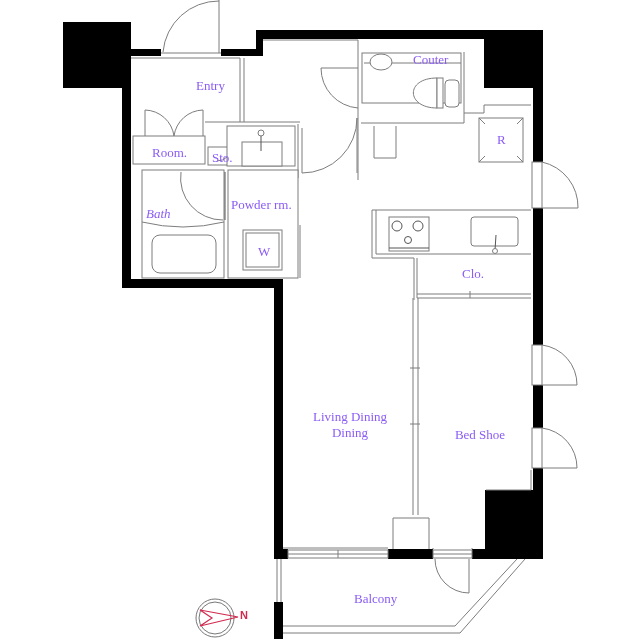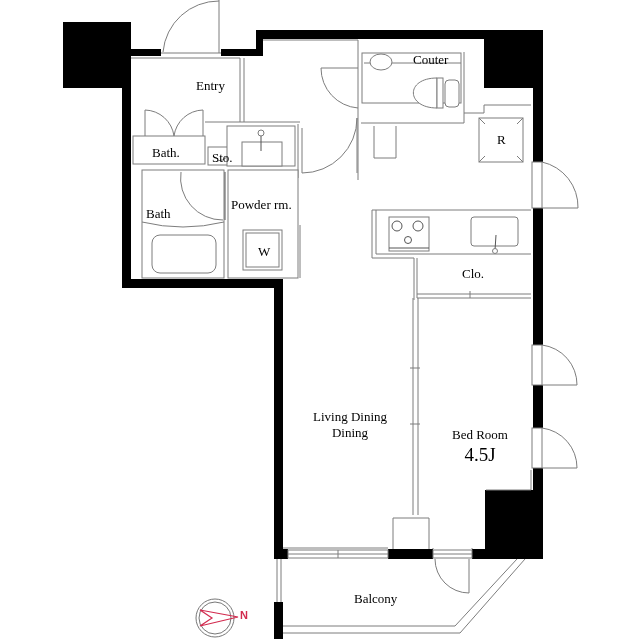--- a/index.html
+++ b/index.html
@@ -5,21 +5,21 @@
   html, body { margin: 0; padding: 0; background: #ffffff; }
   body { width: 640px; height: 639px; overflow: hidden; position: relative; }
   #plan { position: absolute; left: 0; top: 0; width: 640px; height: 639px; }
   .wall { fill: #000000; }
   .ln { fill: none; stroke: #7d7d7d; stroke-width: 1; }
   .ln2 { fill: none; stroke: #555555; stroke-width: 1; }
   .fill-w { fill: #ffffff; stroke: #7d7d7d; stroke-width: 1; }
   .label {
     position: absolute;
     font-family: "Liberation Serif", "DejaVu Serif", serif;
-    color: #000000;
+    color: #8b5cf6;
     white-space: nowrap;
     line-height: 1;
   }
   .sm { font-size: 13px; }
   .md { font-size: 13px; }
   .big { font-size: 19px; }
   .center { text-align: center; margin-top: 36px; }
   .compass-n {
     position: absolute; left: 240px; top: 609px;
     font-family: "Liberation Sans", "DejaVu Sans", sans-serif;
@@ -193,34 +193,33 @@
   </g>
 
   <g>
     <circle cx="215" cy="618" r="19" fill="none" stroke="#777" stroke-width="1"></circle>
     <circle cx="215" cy="618" r="16" fill="none" stroke="#777" stroke-width="1"></circle>
     <path d="M200 610 L238 617 L200 626 L212 618 Z" fill="none" stroke="#d22a4e" stroke-width="1.2"></path>
   </g>
 </svg>
 
 <div class="label md" style="left:164px; top:79px;margin-left:32px;">Entry</div>
-<div class="label md" style="left:152px; top:146px;">Bath.</div>
+<div class="label md" style="left:152px; top:146px;">Room.</div>
 <div class="label sm" style="left:212px; top:151px;">Sto.</div>
-<div class="label md" style="left:146px; top:207px;">Bath</div>
+<div class="label md" style="left:146px; top:207px;font-style:italic;">Bath</div>
 <div class="label md" style="left:231px; top:198px;">Powder rm.</div>
 <div class="label md" style="left:258px; top:245px;">W</div>
 <div class="label md" style="left:413px; top:53px;">Couter</div>
 <div class="label md" style="left:497px; top:133px;">R</div>
 <div class="label md" style="left:462px; top:267px;">Clo.</div>
 
 <div class="label center" style="left:290px; top:374px; width:120px;">
   <div class="md">Living Dining</div>
   <div class="md" style="margin-top:3px;">Dining</div>
 </div>
 
 <div class="label center" style="left:430px; top:392px; width:100px;">
-  <div class="md">Bed Room</div>
-  <div class="big" style="margin-top:4px;">4.5J</div>
+  <div class="md">Bed Shoe</div>
 </div>
 
 <div class="label md" style="left:354px; top:592px;">Balcony</div>
 
 <div class="compass-n">N</div>
 
 </body></html>

